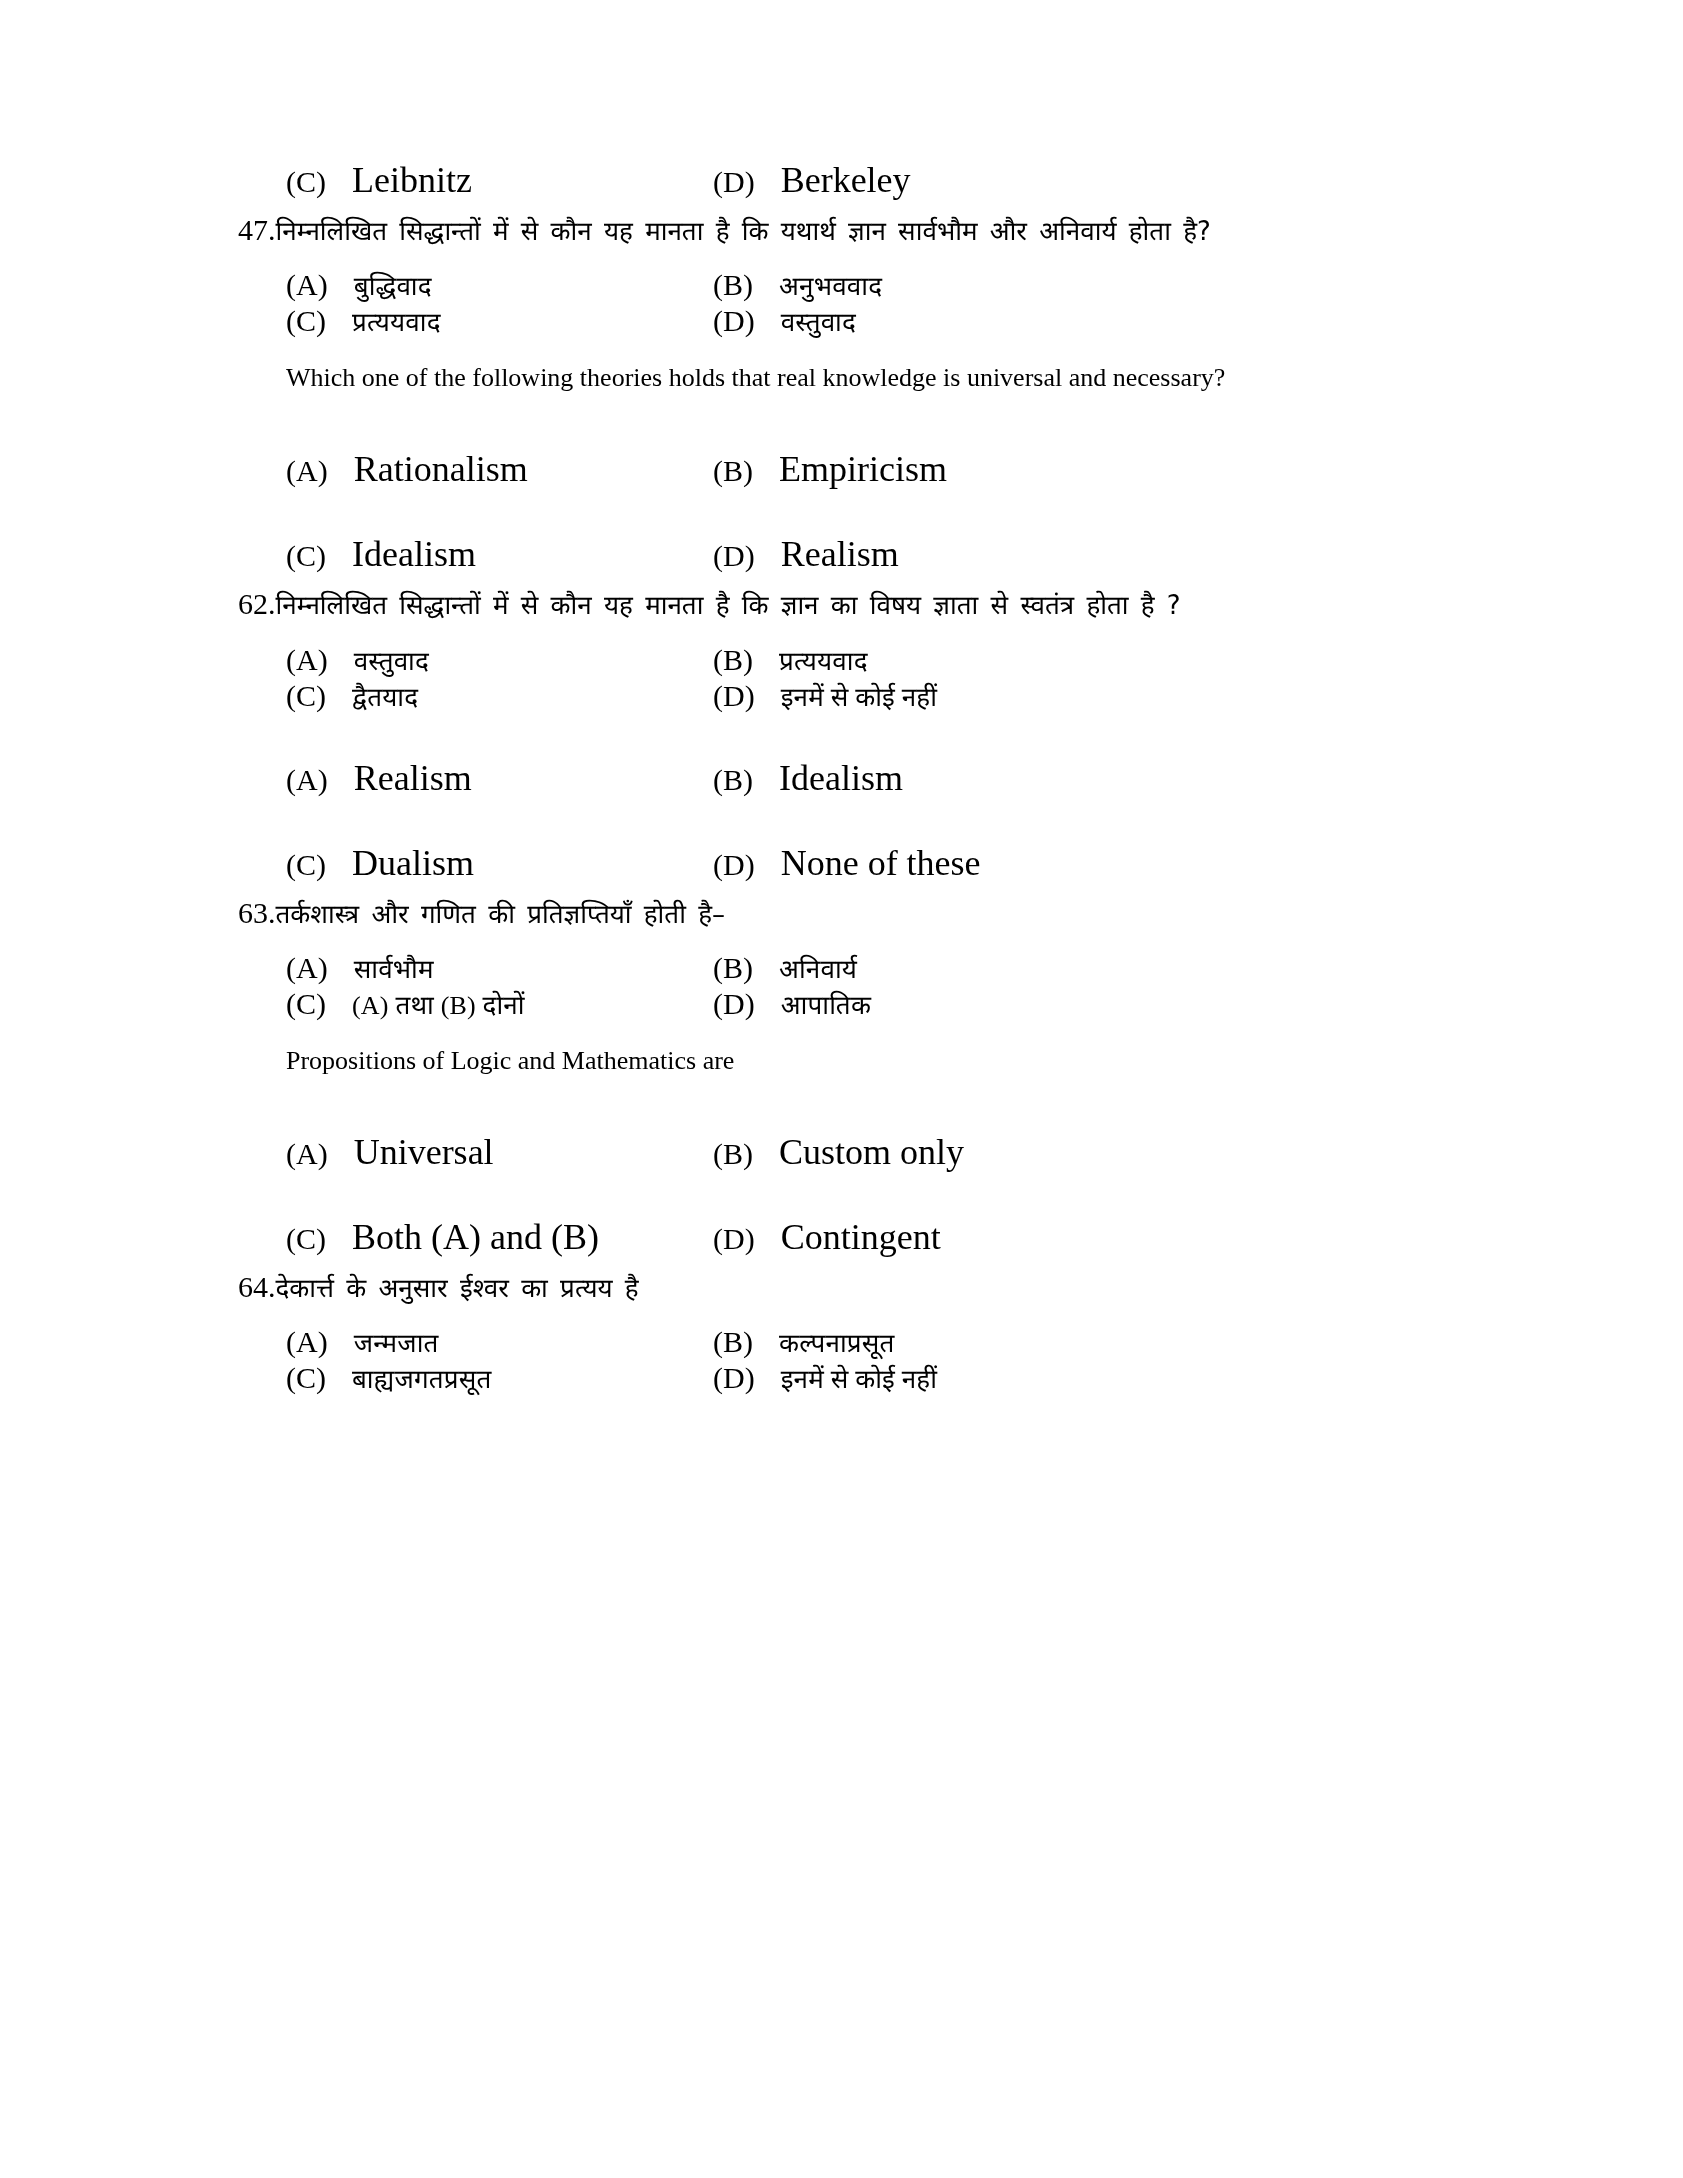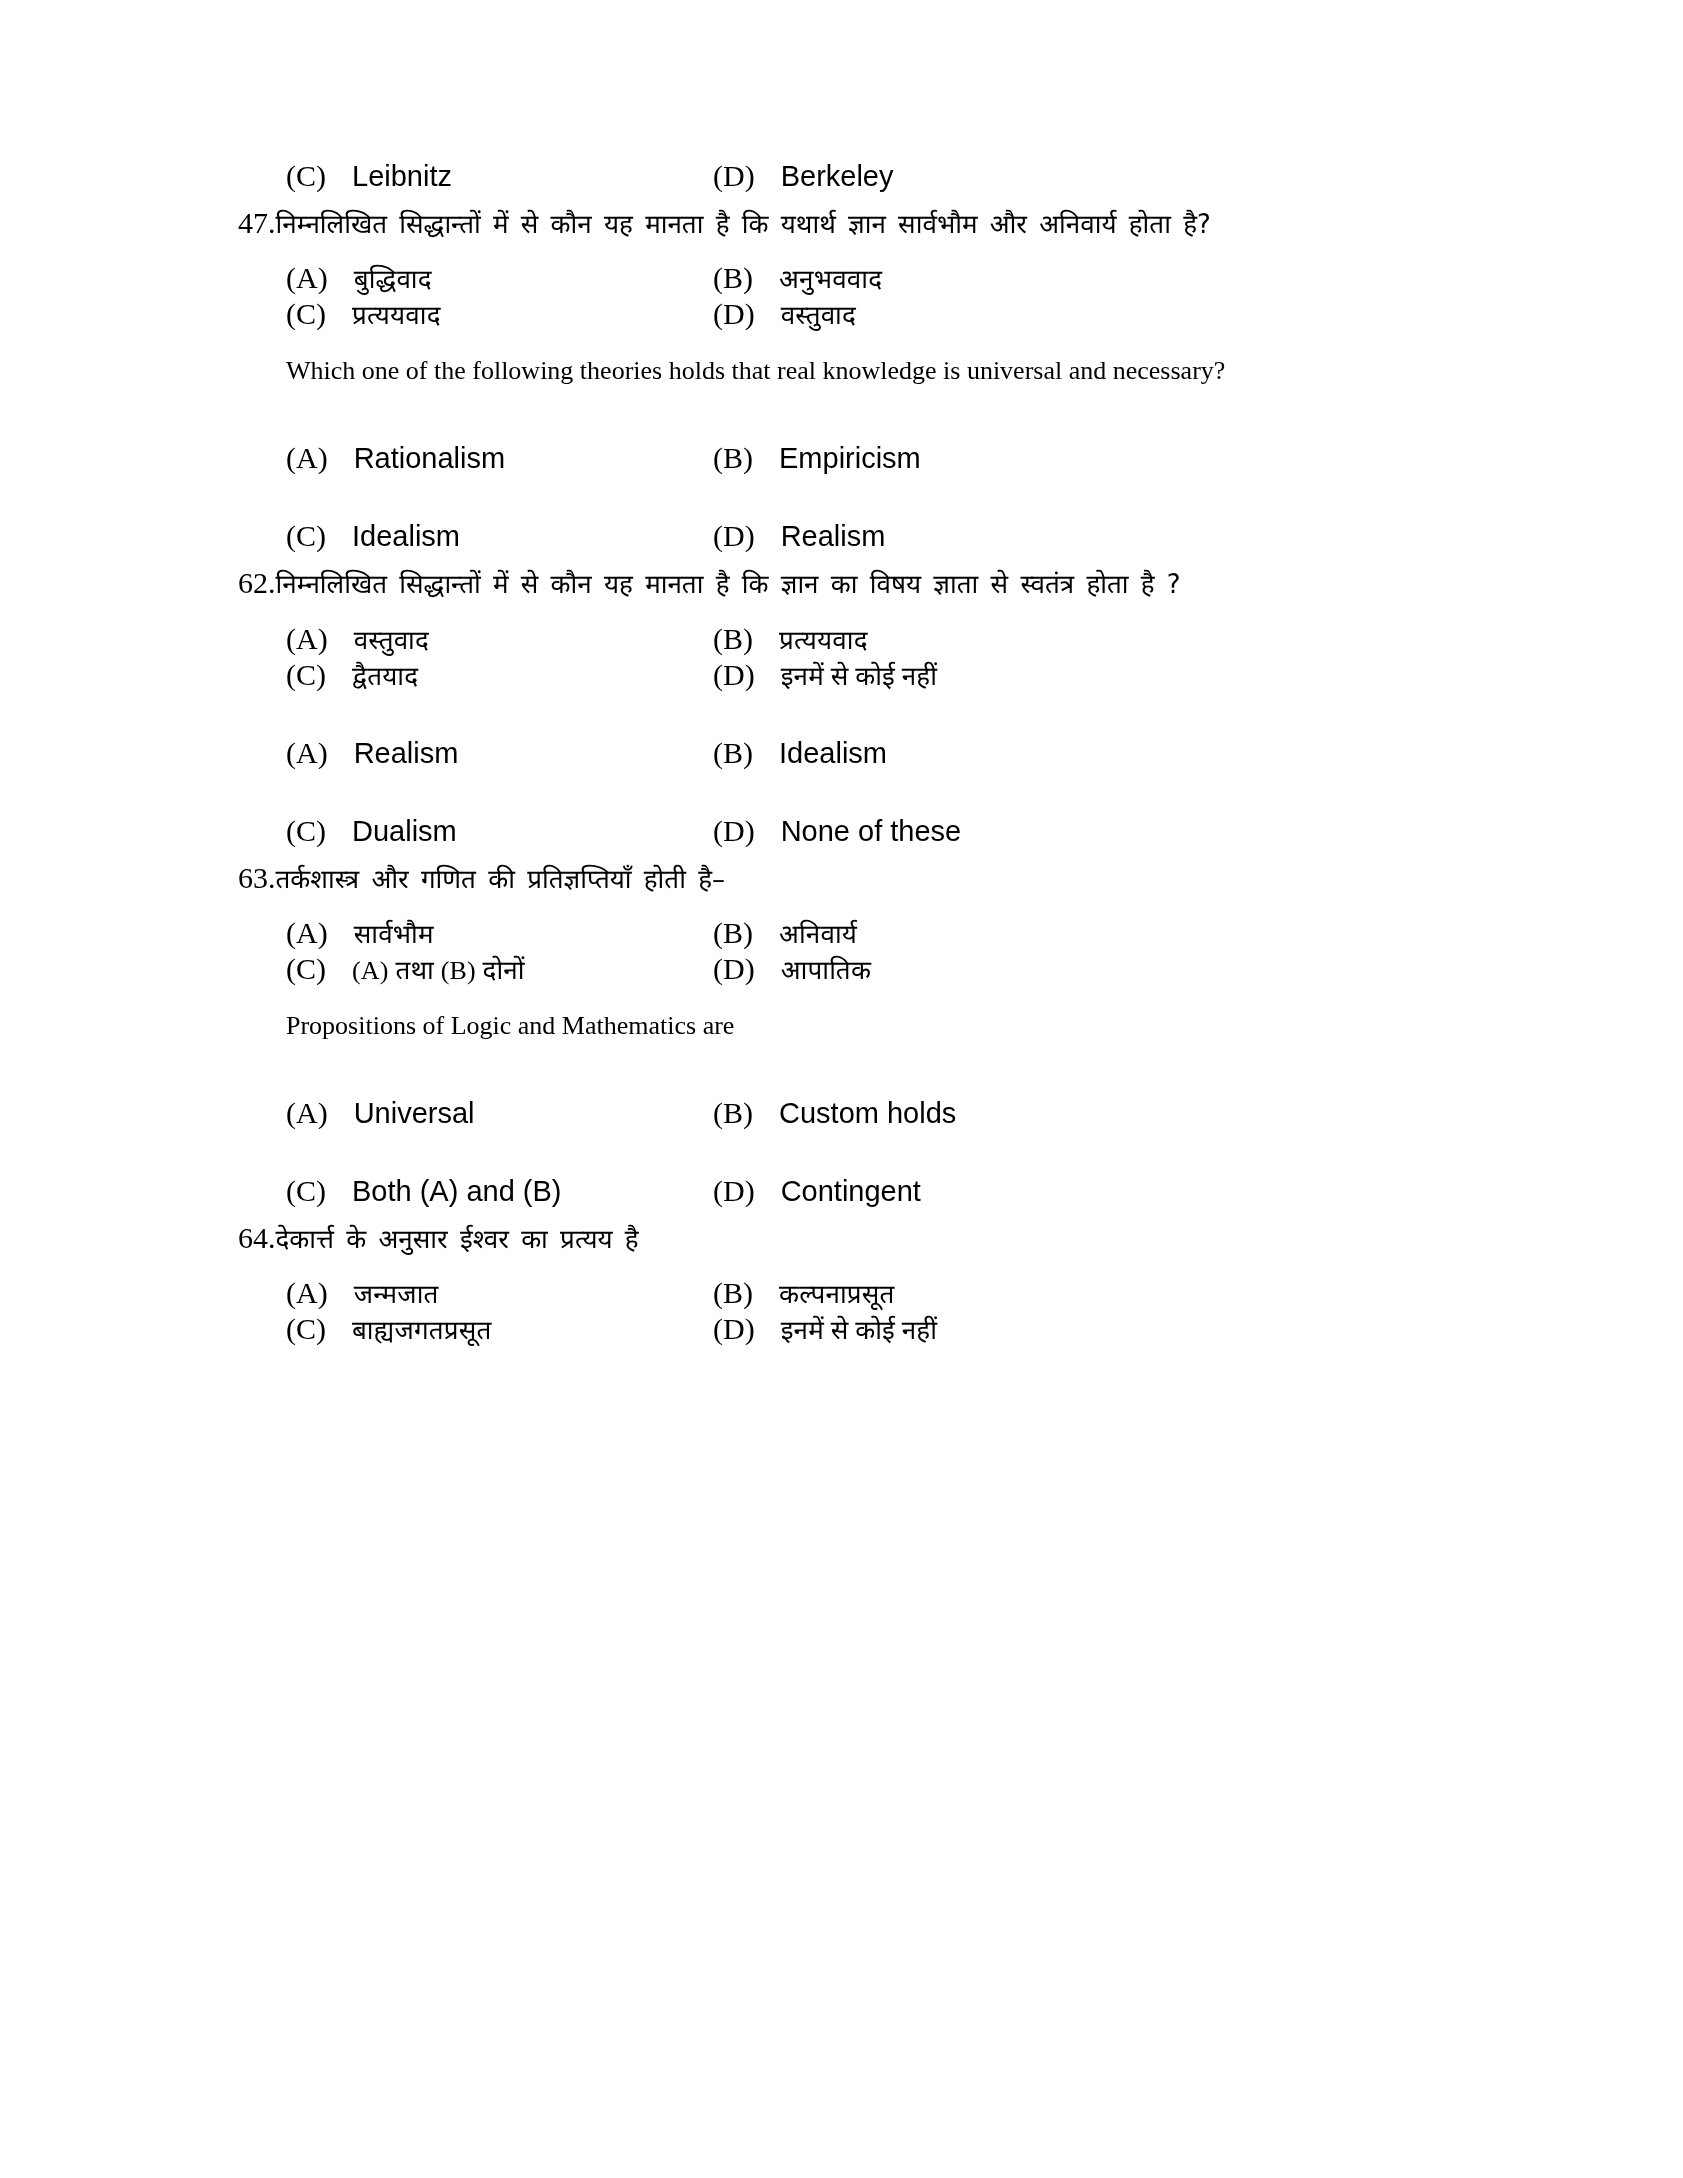--- a/index.html
+++ b/index.html
@@ -50,22 +50,22 @@
     font-size: 30px;
     padding-left: 26px;
     white-space: nowrap;
   }
   .opt-text.hi {
     font-family: Liberation Serif, serif;
     font-size: 26px;
     letter-spacing: 0.2px;
   }
   .opt-text.en {
-    font-family: Liberation Sans, sans-serif;
-    font-size: 29px;
+    font-family: Liberation Serif, serif;
+    font-size: 36px;
     margin-top: 43px;
   }
 
   
   .q-stem {
     display: flex;
     align-items: baseline;
     margin: 12px 0 4px 0;
   }
   .q-num {
@@ -252,21 +252,21 @@
 
       <span class="q-en">Propositions of Logic and Mathematics are</span>
 
       <div class="opt-row">
         <div class="opt-cell left">
           <span class="opt-label">(A)</span>
           <span class="opt-text en">Universal</span>
         </div>
         <div class="opt-cell right">
           <span class="opt-label">(B)</span>
-          <span class="opt-text en">Custom holds</span>
+          <span class="opt-text en">Custom only</span>
         </div>
       </div>
       <div class="opt-row">
         <div class="opt-cell left">
           <span class="opt-label">(C)</span>
           <span class="opt-text en">Both (A) and (B)</span>
         </div>
         <div class="opt-cell right">
           <span class="opt-label">(D)</span>
           <span class="opt-text en">Contingent</span>

